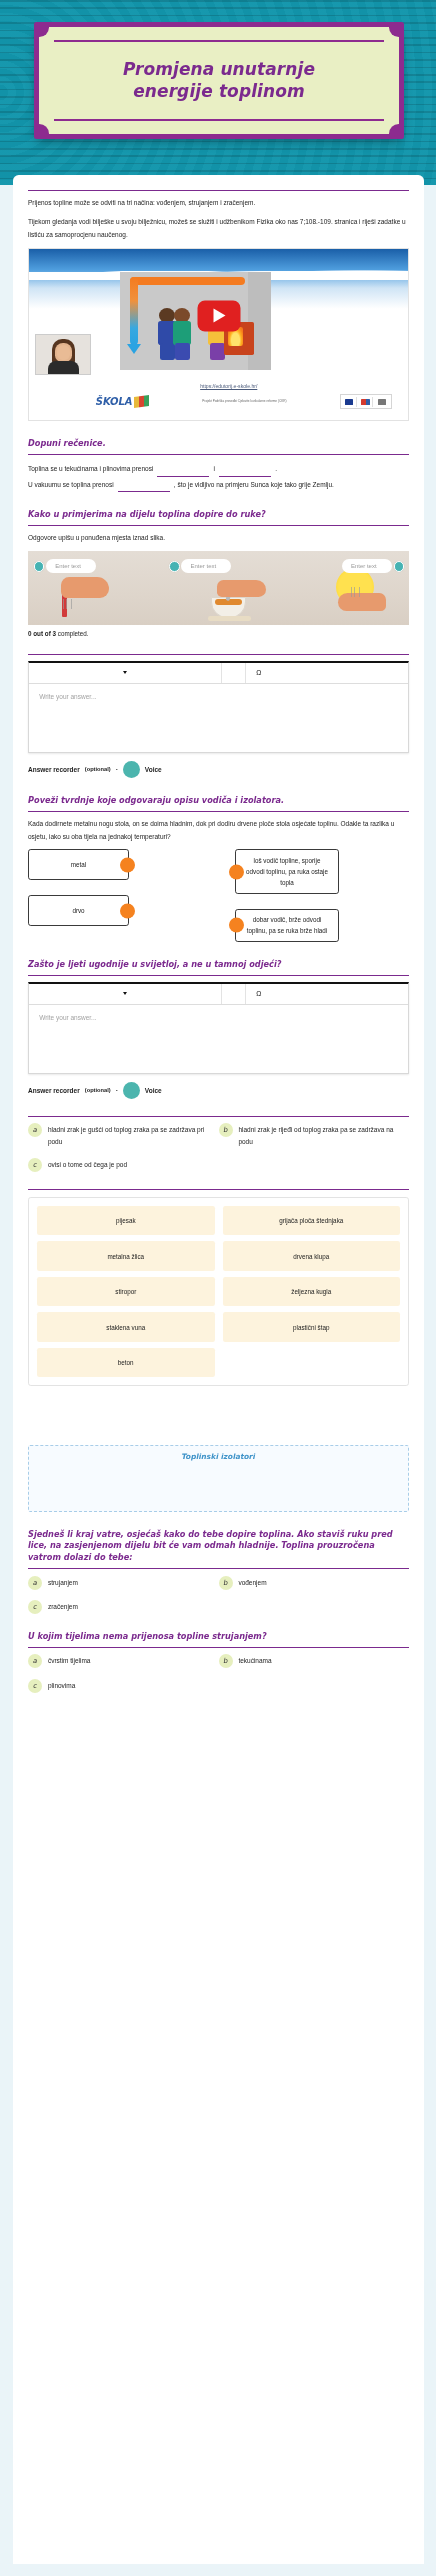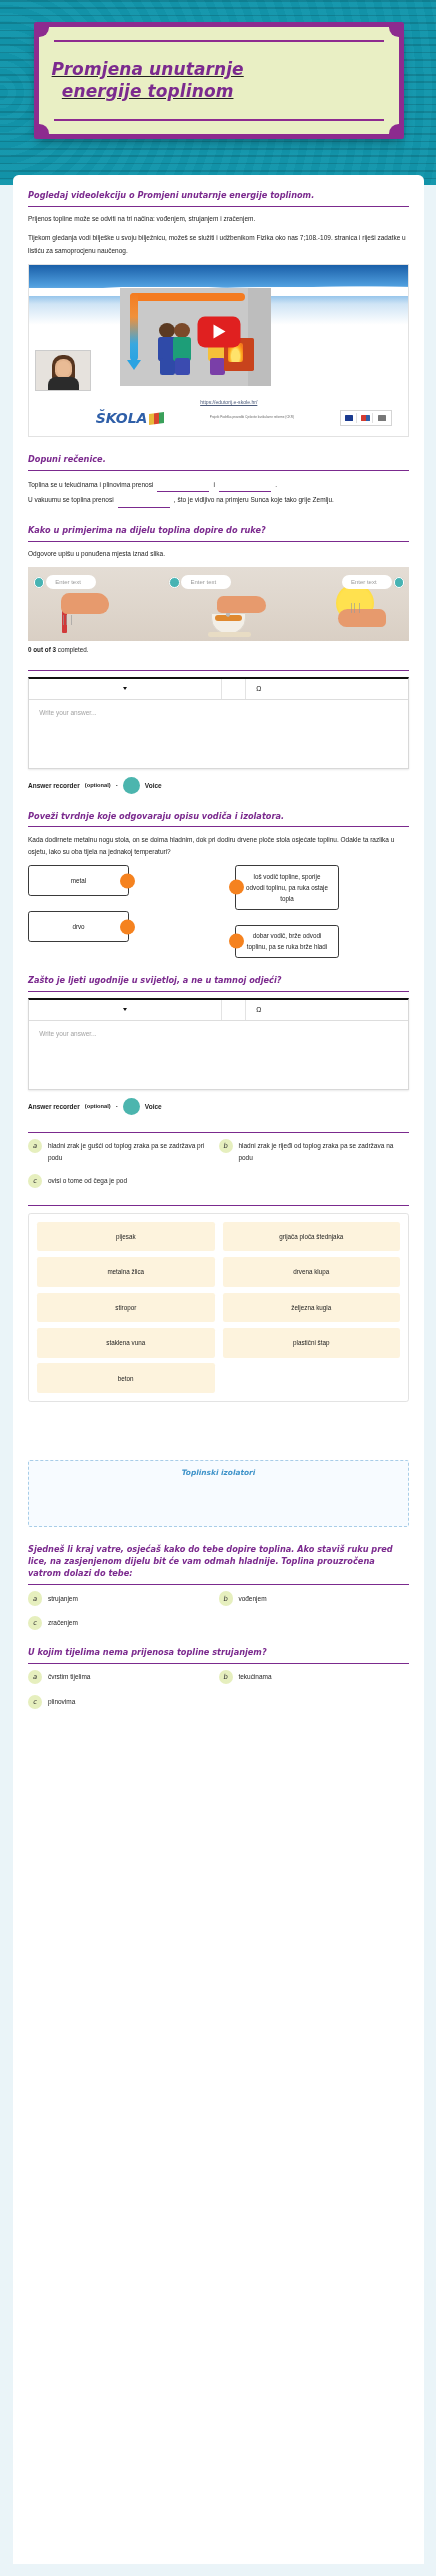--- a/index.html
+++ b/index.html
@@ -52,22 +52,21 @@
     padding: 5.1px;
   }
   .plaque-inner {
     position: relative;
     width: 100%;
     height: 100%;
     background: #e9efc4;
     border-radius: 1.1px;
     display: flex;
     align-items: center;
-    justify-content: flex-start;
-    text-decoration: underline;
+    justify-content: center;
   }
   .plaque-inner::before,
   .plaque-inner::after {
     content: "";
     position: absolute;
     left: 15.4px;
     right: 15.4px;
     height: 2.3px;
     background: #8d2b8f;
   }
@@ -255,21 +254,21 @@
   .logo-row {
     display: flex;
     align-items: center;
     justify-content: space-between;
     padding: 0 10.2px 0 61px;
     gap: 3.4px;
   }
   .logo-skola {
     font-family: "DejaVu Sans", sans-serif;
     font-weight: bold;
-    font-size: 14px;
+    font-size: 10px;
     color: #2f5fa8;
     font-style: italic;
     position: relative;
   }
   .logo-skola .blocks {
     display: inline-block;
     width: 15px; height: 11.4px;
     background:
       linear-gradient(to right, #e8b93a 0 33%, #d8452f 33% 66%, #3aa05a 66% 100%);
     vertical-align: middle;
@@ -563,21 +562,20 @@
         <div>Promjena unutarnje</div>
         <div>energije toplinom</div>
       </div>
     </div>
   </div>
 </div>
 
 <div class="sheet">
 
   <div class="block">
-    <div class="q-title">Pogledaj videolekciju o Promjeni unutarnje energije toplinom.</div>
     <hr class="rule">
     <p class="body-text">Prijenos topline može se odviti na tri načina: vođenjem, strujanjem i zračenjem.</p>
     <p class="body-text">Tijekom gledanja vodi bilješke u svoju bilježnicu, možeš se služiti i udžbenikom Fizika oko nas 7;108.-109. stranica i riješi zadatke u listiću za samoprocjenu naučenog.</p>
 
     <div class="video-wrap">
       <div class="video-stage">
         <div class="cloudband"></div>
         <div class="scene">
           <div class="wall-right"></div>
           <div class="pipe-top"></div>

